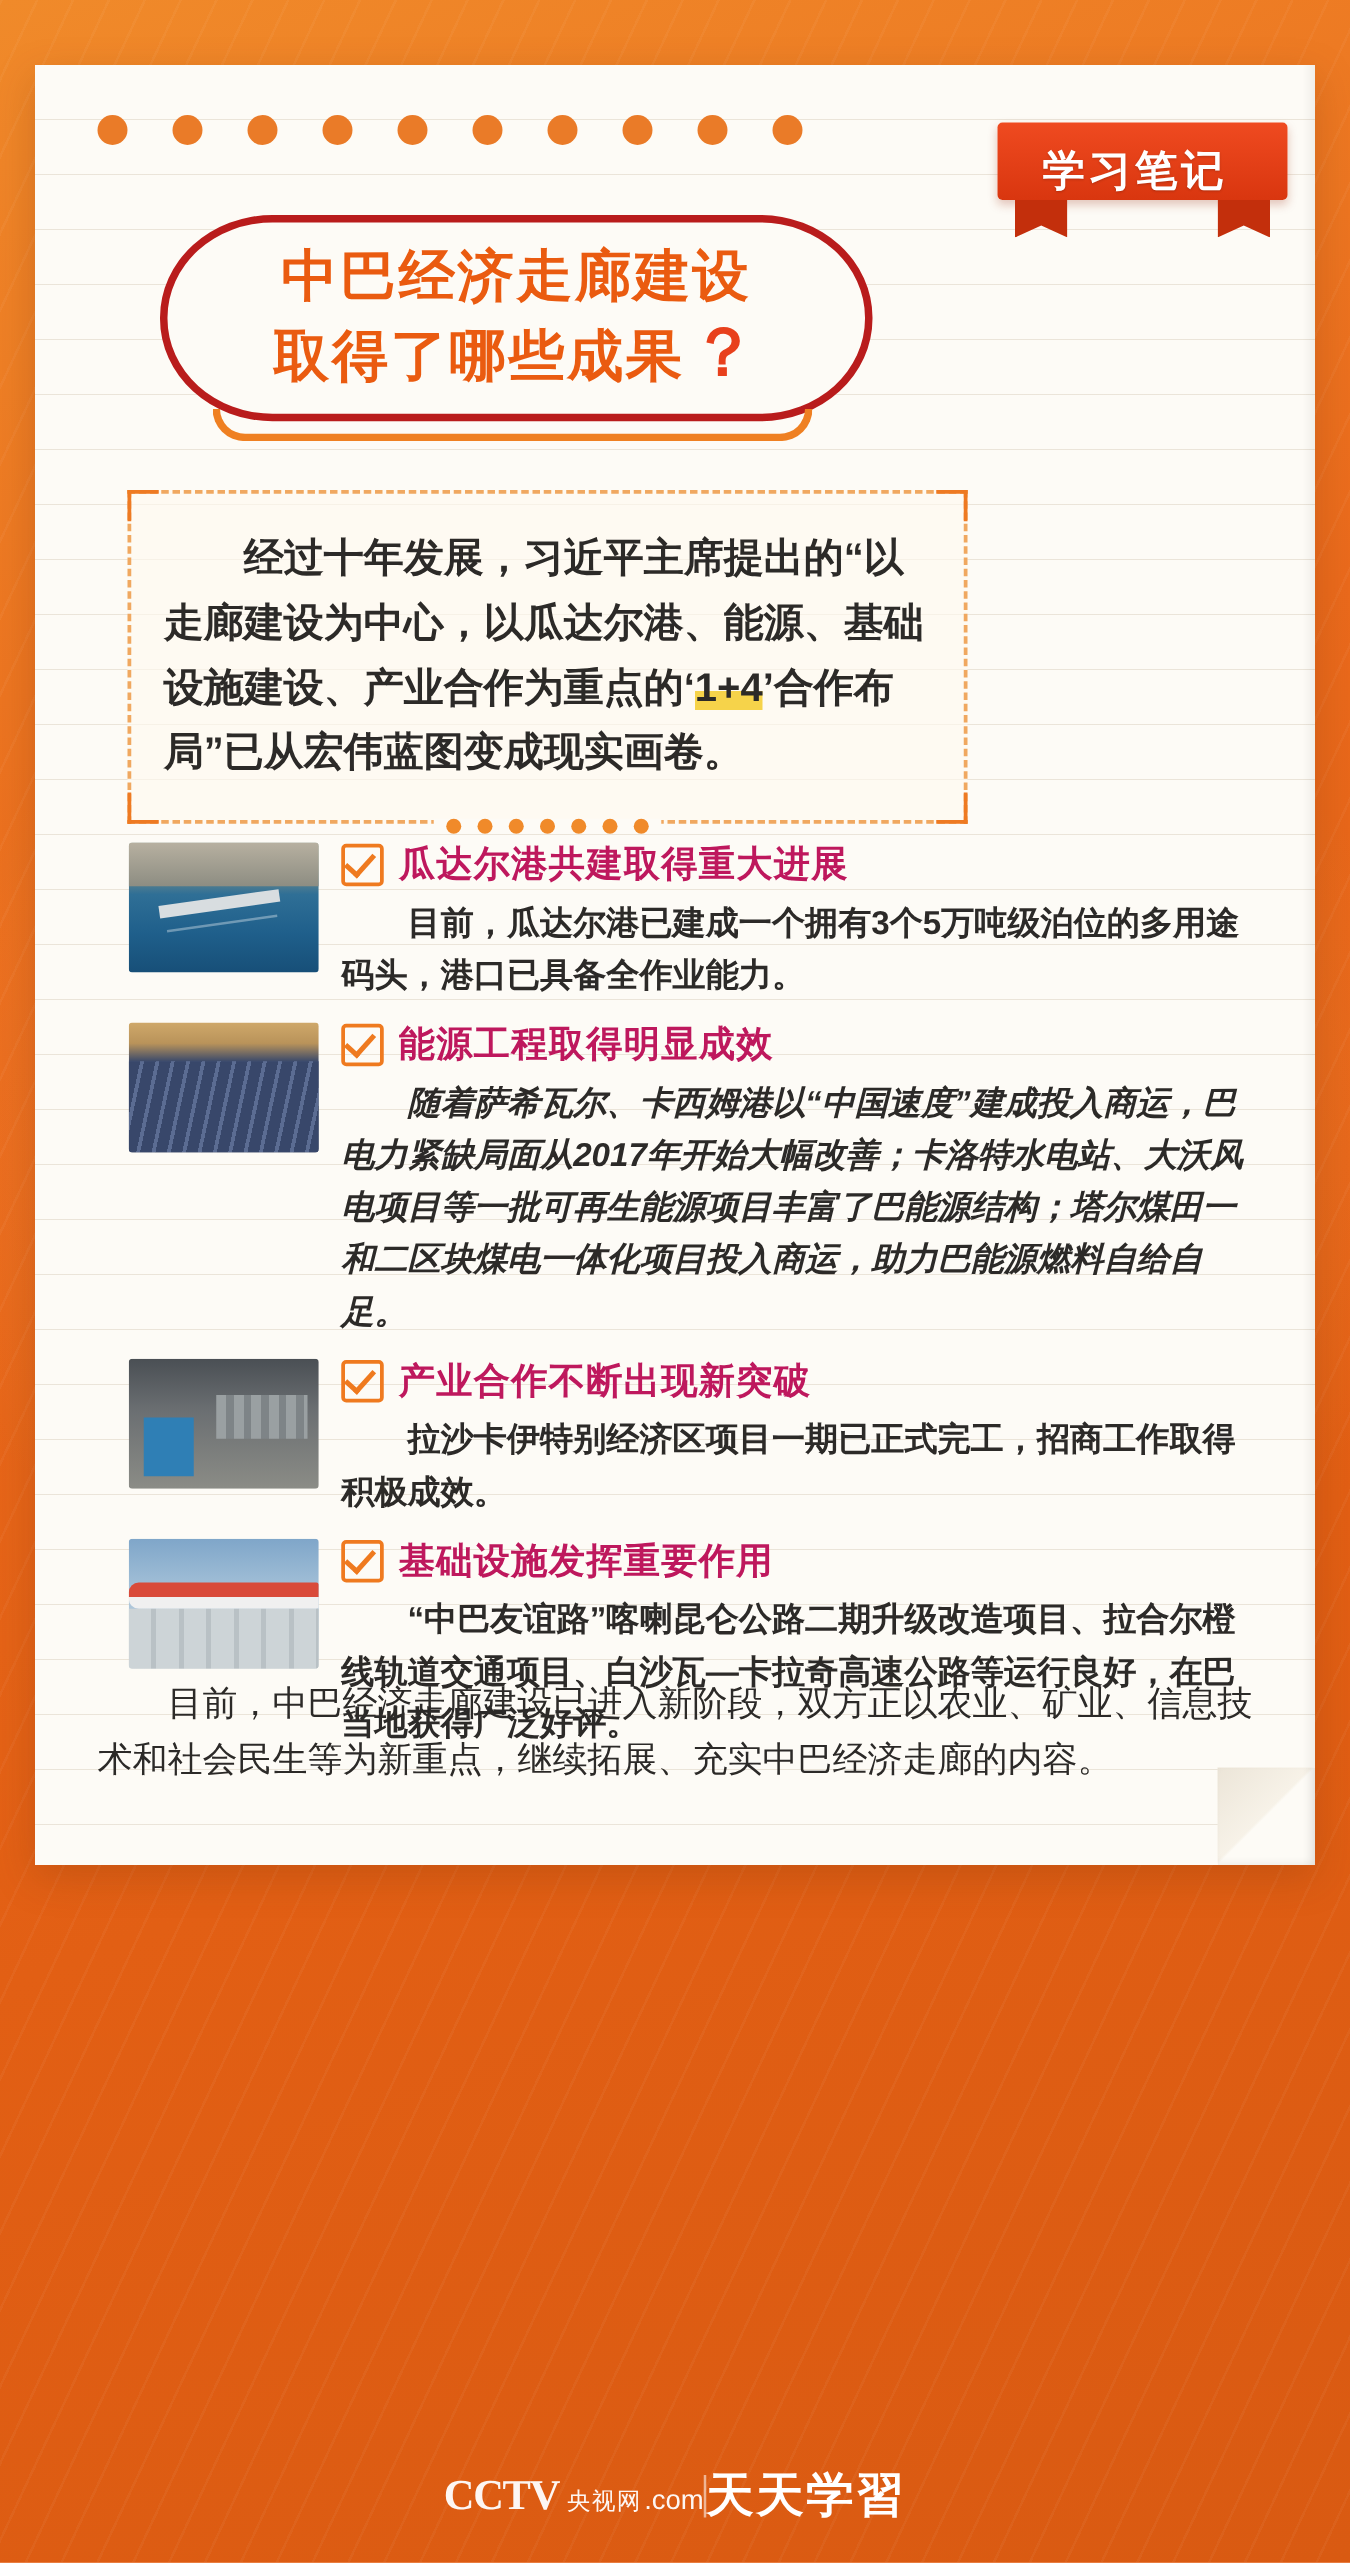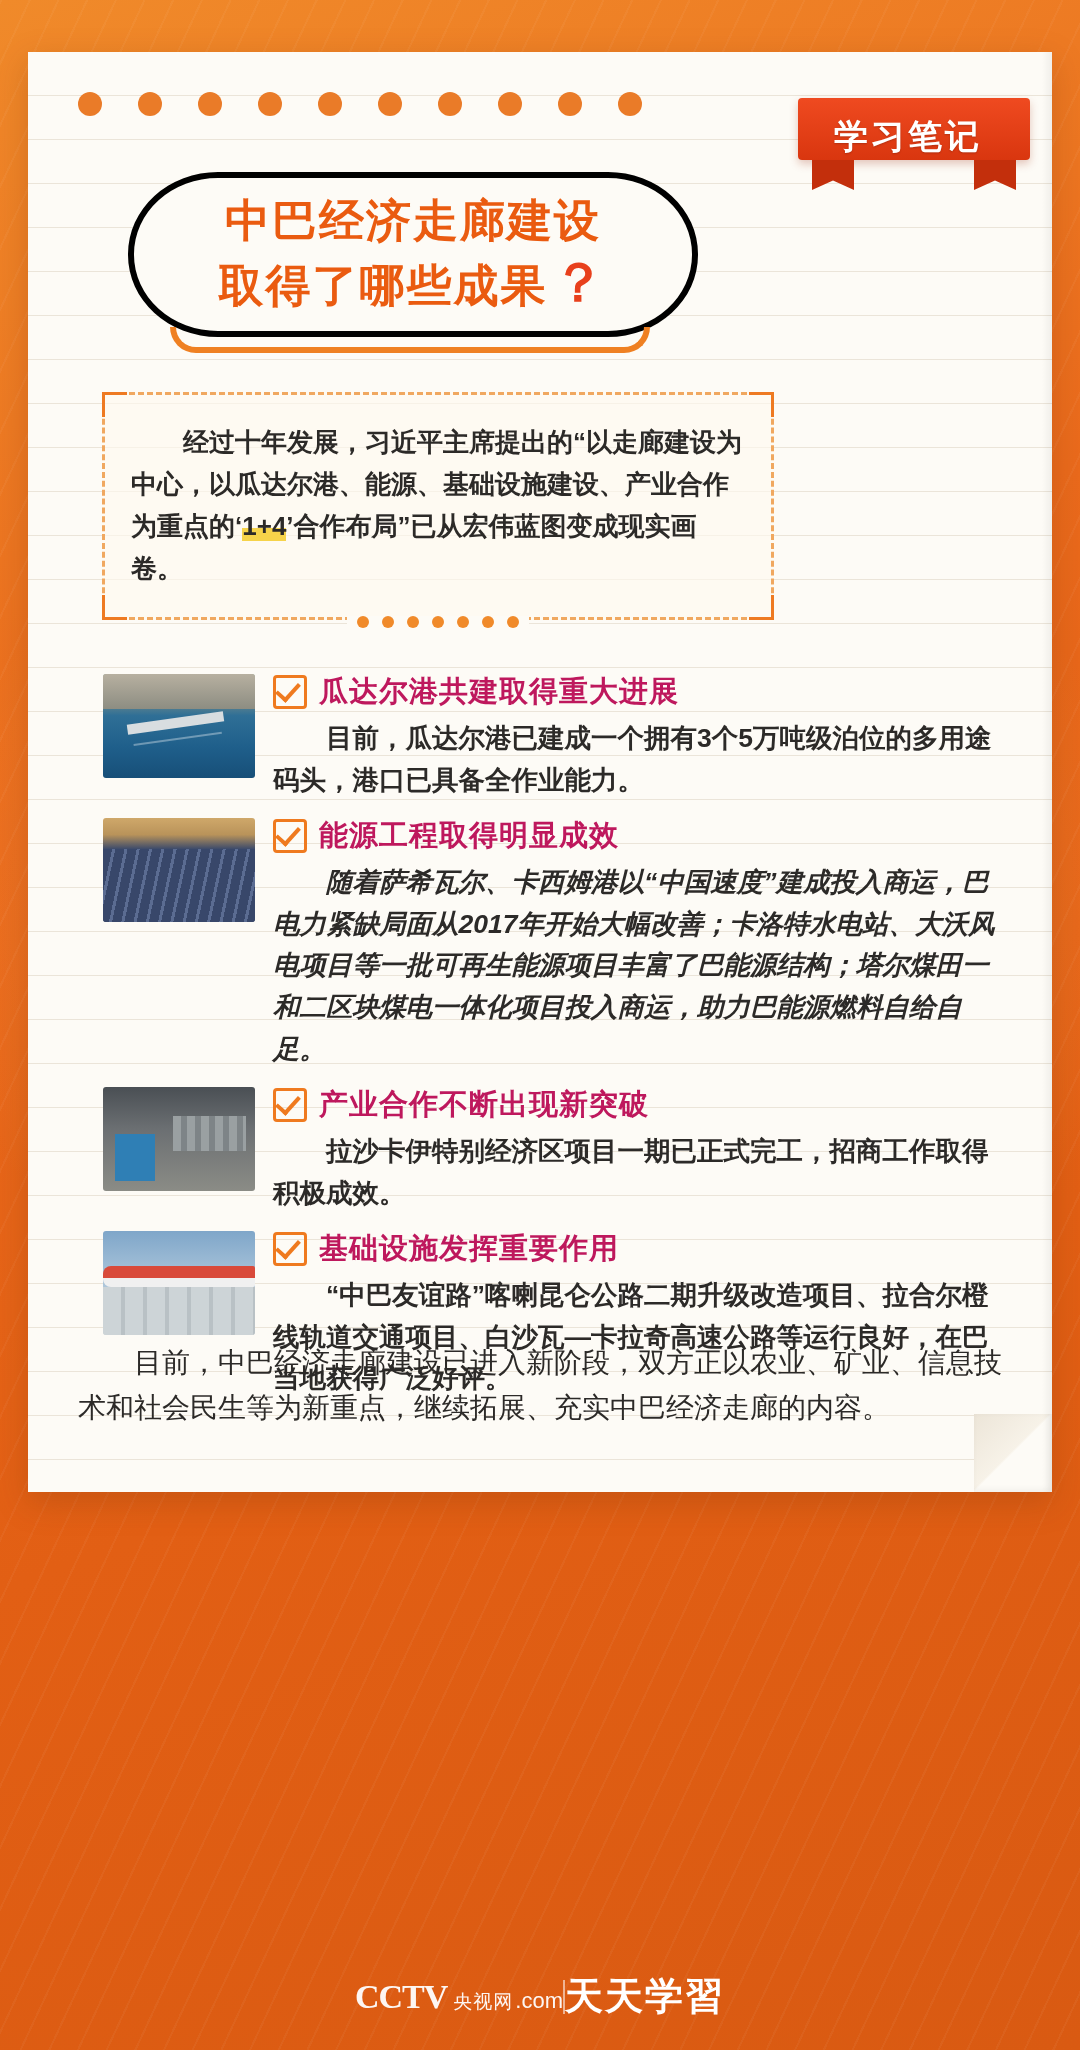--- a/index.html
+++ b/index.html
@@ -147,21 +147,21 @@
     text-shadow: 0 1px 2px rgba(0,0,0,.2);
   }
 
   
   .headline {
     position: absolute;
     left: 100px;
     top: 120px;
     width: 570px;
     height: 165px;
-    border: 6px solid #000000;
+    border: 6px solid #b91c1c;
     border-radius: 90px/82px;
     background: #fdfbf6;
     display: flex;
     flex-direction: column;
     align-items: center;
     justify-content: center;
     box-sizing: border-box;
   }
   .headline .tail {
     position: absolute;
@@ -209,21 +209,21 @@
     position: absolute;
     width: 22px;
     height: 22px;
     border: 3px solid #ee7a22;
   }
   .lead-box .c-tl { left: -3px; top: -3px; border-right: none; border-bottom: none; }
   .lead-box .c-tr { right: -3px; top: -3px; border-left: none; border-bottom: none; }
   .lead-box .c-bl { left: -3px; bottom: -3px; border-right: none; border-top: none; }
   .lead-box .c-br { right: -3px; bottom: -3px; border-left: none; border-top: none; }
   .lead-text {
-    font-size: 26px;
+    font-size: 32px;
     line-height: 1.62;
     color: #2c2a28;
     text-indent: 2em;
     font-weight: 600;
   }
   .lead-text .hl {
     background: linear-gradient(to top, #f6d34a 0 42%, rgba(0,0,0,0) 42%);
   }
   .lead-dots {
     position: absolute;

